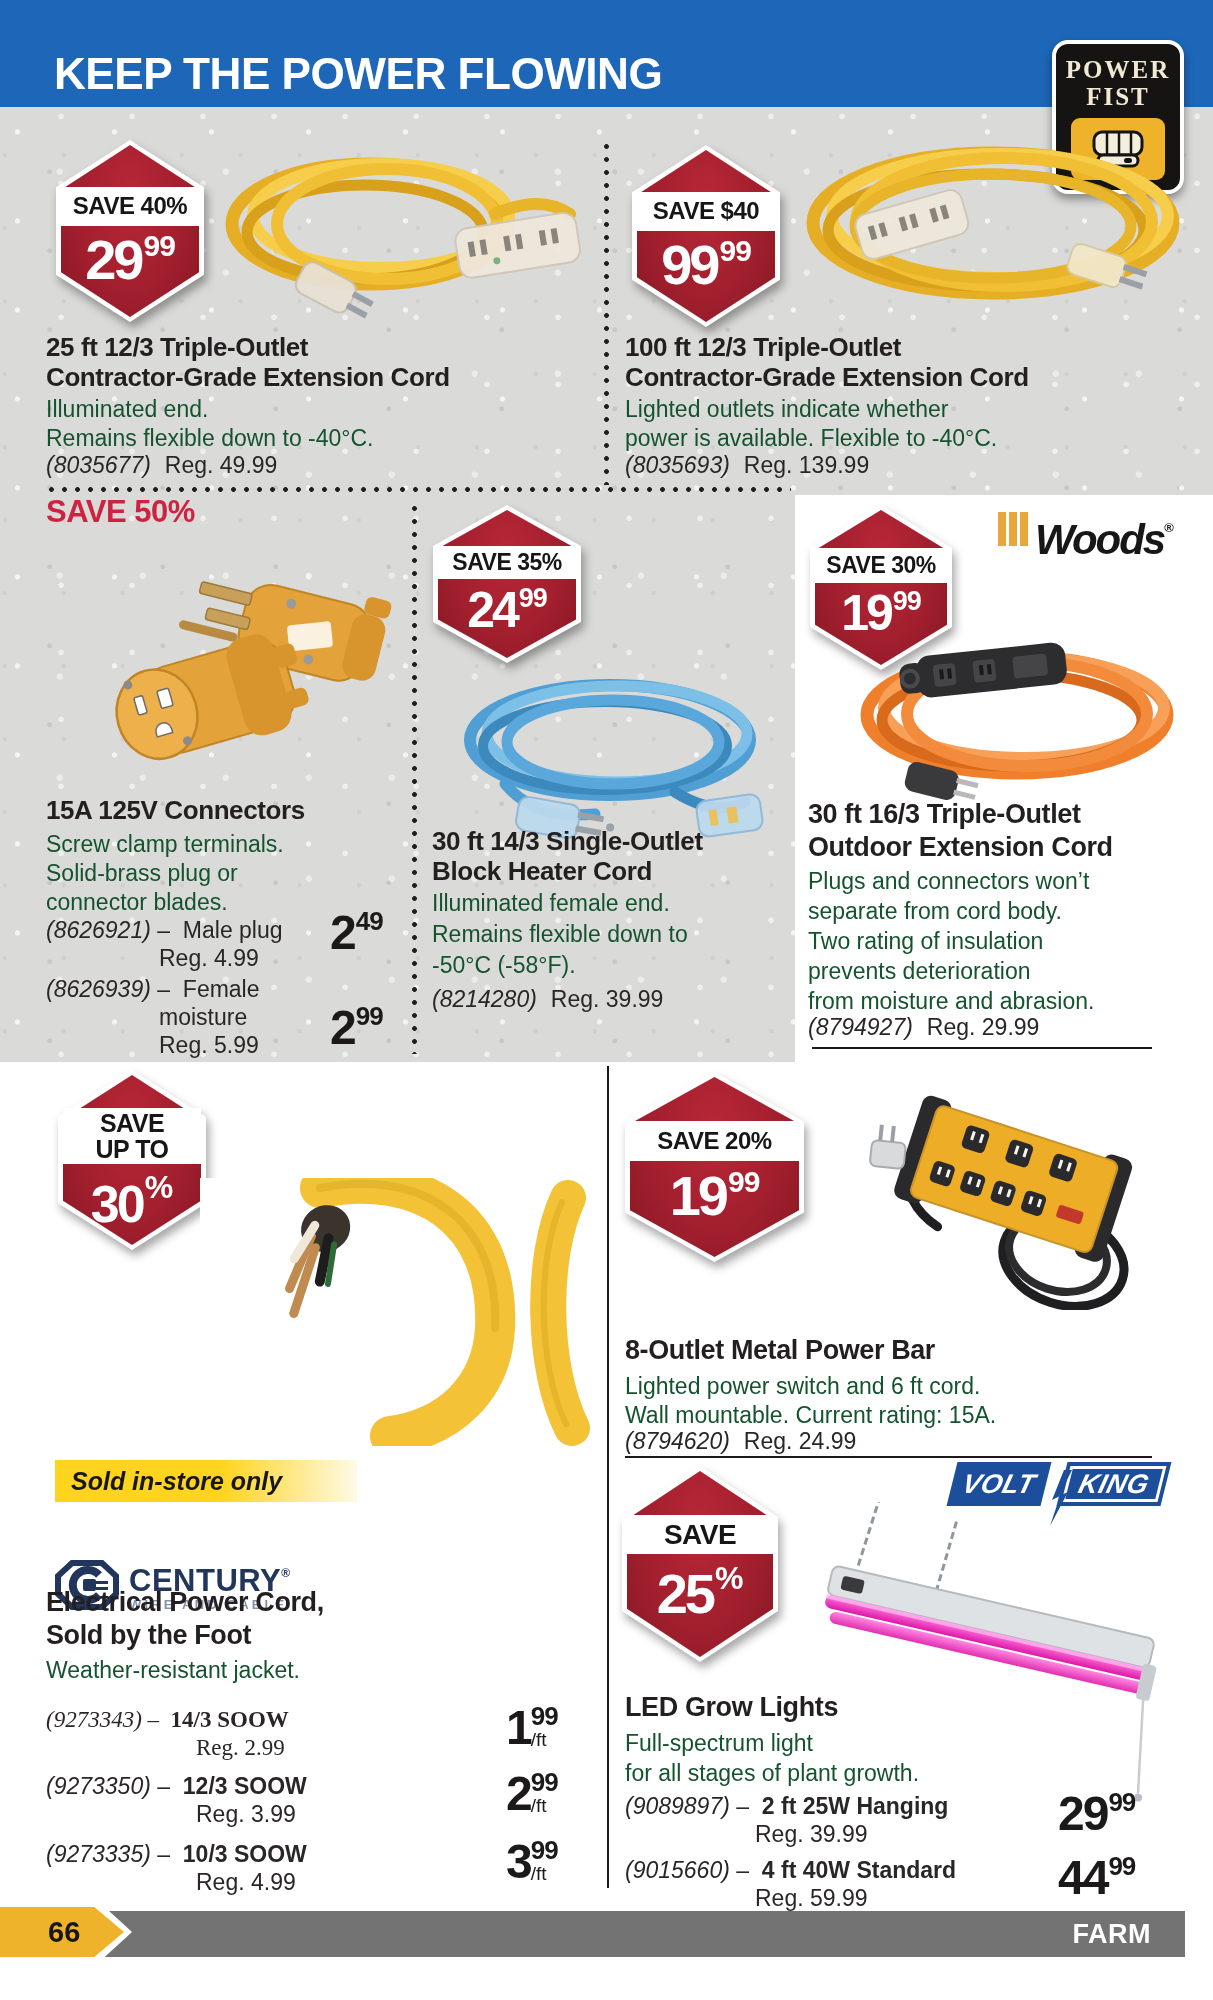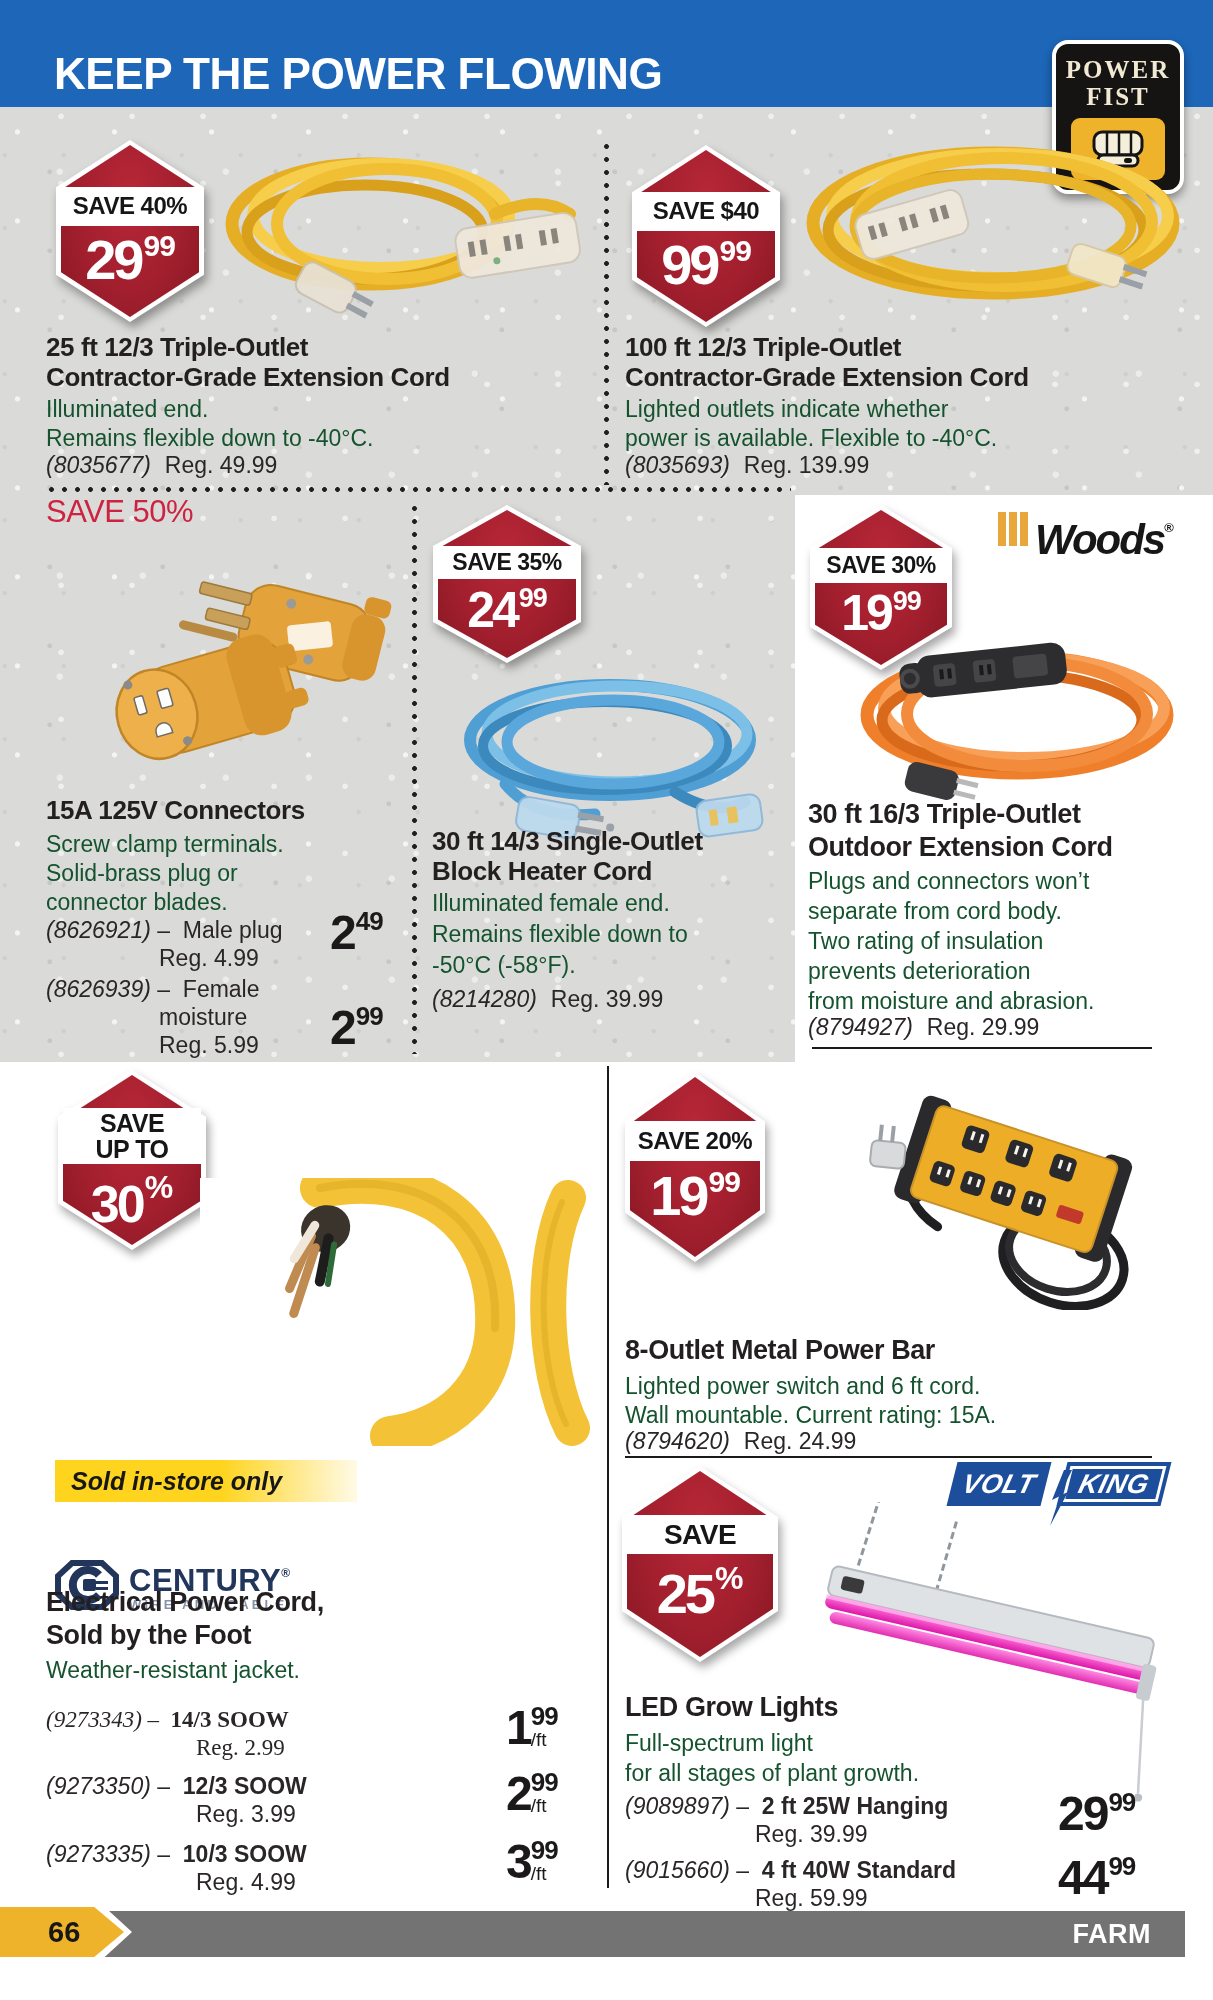--- a/index.html
+++ b/index.html
@@ -47,21 +47,21 @@
   .bprice{position:absolute;left:0;right:0;top:48%;text-align:center;color:#ffffff;font-weight:700;white-space:nowrap;}
   .bd{font-size:56px;letter-spacing:-3px;}
   .bc{font-size:30px;vertical-align:23px;margin-left:2px;letter-spacing:-1px;}
   .bpct{font-size:32px;vertical-align:24px;margin-left:2px;}
   
   .title{position:absolute;font-weight:700;font-size:26px;line-height:30px;letter-spacing:-0.4px;color:#231f20;white-space:nowrap;}
   .body{position:absolute;font-size:23px;line-height:29px;color:#14532d;white-space:nowrap;}
   .partline{position:absolute;font-size:23px;color:#2a2627;white-space:nowrap;}
   .pn{font-style:italic;}
   .regsp{display:inline-block;width:14px;}
-  .save-red{position:absolute;font-size:31px;font-weight:400;color:#ce2340;letter-spacing:-0.5px;}
+  .save-red{position:absolute;font-size:31px;font-weight:700;color:#ce2340;letter-spacing:-0.5px;}
   .itemrow{position:absolute;font-size:23px;line-height:28px;color:#2a2627;white-space:nowrap;}
   .itemrow .nm{font-weight:700;}
   .blackprice{position:absolute;font-weight:700;color:#1b191a;white-space:nowrap;}
   .pbd{font-size:48px;letter-spacing:-2px;}
   .pbc{font-size:26px;letter-spacing:-1px;}
   .cu{display:inline-flex;flex-direction:column;align-items:flex-start;vertical-align:top;margin-top:3px;line-height:1;}
   .cu .unit{font-size:19px;font-weight:400;margin-top:1px;}
   .supc{vertical-align:19px;margin-left:1px;}
   
   .woods-logo{position:absolute;display:flex;align-items:flex-start;}
@@ -423,21 +423,21 @@
     <div><span class="pn">(9273335)</span> <span>–</span>&nbsp; <span class="nm">10/3 SOOW</span></div>
     <div style="margin-left:150px;">Reg. 4.99</div>
   </div>
   <div class="blackprice" style="left:506px;top:1834px;">
     <span class="pbd">3</span><span class="cu">
         <span class="pbc">99</span>
         <span class="unit">/ft</span>
       </span>
   </div>
 
-  <div class="badge" style="left:625px;top:1072px;width:140px;height:190px;">
+  <div class="badge" style="left:625px;top:1072px;width:179px;height:190px;">
     <div class="bhex bwhite"></div>
     <div class="bhex bred"></div>
     <div class="bband">SAVE 20%</div>
     <div class="bprice"><span class="bd">19</span><span class="bc">99</span></div>
   </div>
   <svg class="photo" style="left:860px;top:1072px;" width="305" height="238" viewBox="0 0 305 238">
     <g transform="rotate(18 150 110)">
       <path d="M95 175 C 40 160, 30 100, 80 80" fill="none" stroke="#1f1f21" stroke-width="9" stroke-linecap="round"></path>
       <ellipse cx="225" cy="168" rx="62" ry="44" fill="none" stroke="#1f1f21" stroke-width="9"></ellipse>
       <ellipse cx="218" cy="164" rx="50" ry="36" fill="none" stroke="#2c2c2e" stroke-width="8"></ellipse>

